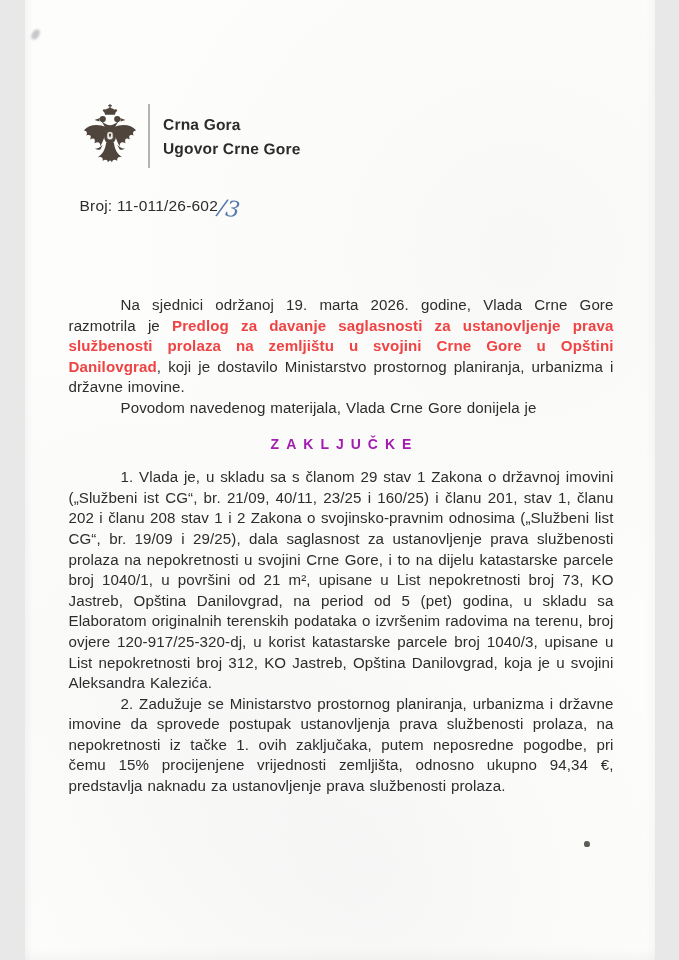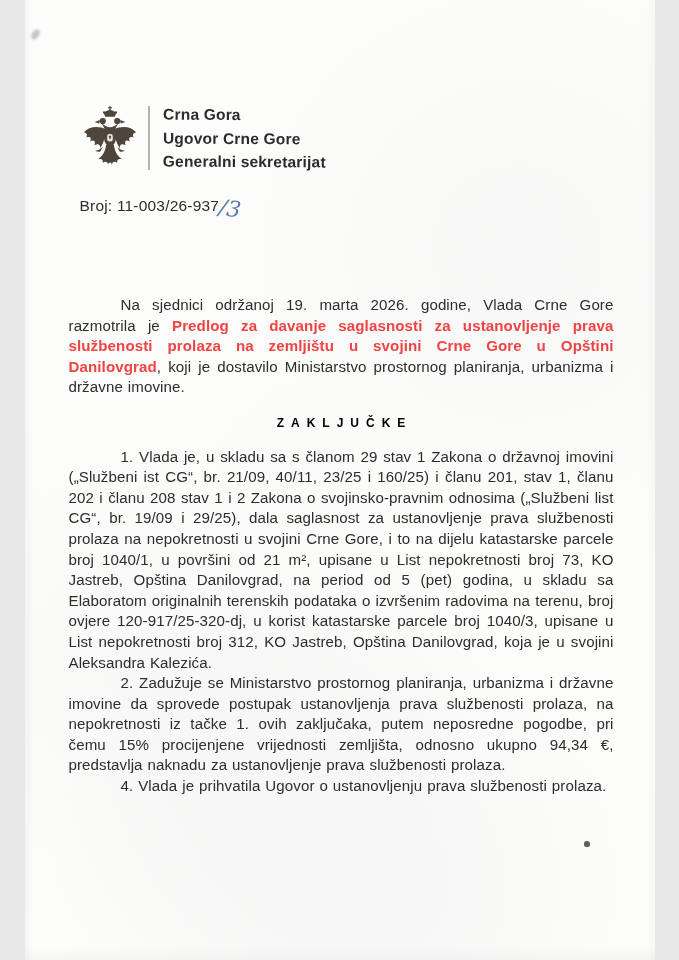--- a/index.html
+++ b/index.html
@@ -38,22 +38,22 @@
     font-size:15.5px;letter-spacing:.2px;}
   .hand{color:#5779ad;font-family:"DejaVu Serif",serif;font-style:italic;
     font-size:22px;font-weight:400;display:inline-block;line-height:0;
     transform:rotate(9deg) translate(1px,5px);}
 
   
   .content{position:absolute;left:44px;right:41px;top:295px;
     font-size:15.1px;line-height:20.6px;text-align:justify;
     letter-spacing:.1px;word-spacing:.6px;color:#2d2d2d;}
   .content p{margin:0;text-indent:52px;}
-  .heading{margin:15px 0 13px;font-size:12px;font-weight:bold;text-align:center;
-    letter-spacing:7px;text-indent:7px;color:#000000;}
+  .heading{margin:15px 0 13px;font-size:14px;font-weight:bold;text-align:center;
+    letter-spacing:7px;text-indent:7px;color:#a21caf;}
   strong{color:#ef4444;}
 </style>
 </head>
 <body>
 
 <div class="page">
 
   <div class="speck speck-a"></div>
   <div class="speck speck-b"></div>
 
@@ -78,31 +78,30 @@
         <path d="M45 84 Q37 92 29 92 Q34 96 40 94 Z"></path>
         <path d="M75 84 Q83 92 91 92 Q86 96 80 94 Z"></path>
       </g>
       <rect x="53.5" y="57" width="13" height="17" rx="5" fill="#efece6" stroke="#42382f" stroke-width="1.6"></rect>
       <path d="M57.5 62 Q60 59.5 62.5 62 Q62 67.5 60 69.5 Q58 67.5 57.5 62 Z" fill="#42382f"></path>
     </svg>
     <div class="lh-divider"></div>
     <div class="org">
       <div>Crna Gora</div>
       <div>Ugovor Crne Gore</div>
-      <div>Generalni sekretarijat</div>
     </div>
   </header>
 
   <div class="ref-row">
-    <div><span>Broj: 11-003/26-937</span><span class="hand">/3</span></div>
+    <div><span>Broj: 11-011/26-602</span><span class="hand">/3</span></div>
   </div>
 
   <main class="content">
     <p><span>Na sjednici održanoj 19. marta 2026. godine, Vlada Crne Gore razmotrila je </span><strong>Predlog za davanje saglasnosti za ustanovljenje prava službenosti prolaza na zemljištu u svojini Crne Gore u Opštini Danilovgrad</strong><span>, koji je dostavilo Ministarstvo prostornog planiranja, urbanizma i državne imovine.</span></p>
+    <p>Povodom navedenog materijala, Vlada Crne Gore donijela je</p>
 
     <h1 class="heading">ZAKLJUČKE</h1>
 
     <p>1. Vlada je, u skladu sa s članom 29 stav 1 Zakona o državnoj imovini („Službeni ist CG“, br. 21/09, 40/11, 23/25 i 160/25) i članu 201, stav 1, članu 202 i članu 208 stav 1 i 2 Zakona o svojinsko-pravnim odnosima („Službeni list CG“, br. 19/09 i 29/25), dala saglasnost za ustanovljenje prava službenosti prolaza na nepokretnosti u svojini Crne Gore, i to na dijelu katastarske parcele broj 1040/1, u površini od 21 m², upisane u List nepokretnosti broj 73, KO Jastreb, Opština Danilovgrad, na period od 5 (pet) godina, u skladu sa Elaboratom originalnih terenskih podataka o izvršenim radovima na terenu, broj ovjere 120-917/25-320-dj, u korist katastarske parcele broj 1040/3, upisane u List nepokretnosti broj 312, KO Jastreb, Opština Danilovgrad, koja je u svojini Aleksandra Kalezića.</p>
     <p>2. Zadužuje se Ministarstvo prostornog planiranja, urbanizma i državne imovine da sprovede postupak ustanovljenja prava službenosti prolaza, na nepokretnosti iz tačke 1. ovih zaključaka, putem neposredne pogodbe, pri čemu 15% procijenjene vrijednosti zemljišta, odnosno ukupno 94,34 €, predstavlja naknadu za ustanovljenje prava službenosti prolaza.</p>
-    <p>4. Vlada je prihvatila Ugovor o ustanovljenju prava službenosti prolaza.</p>
   </main>
 
 </div>
 
 </body></html>

